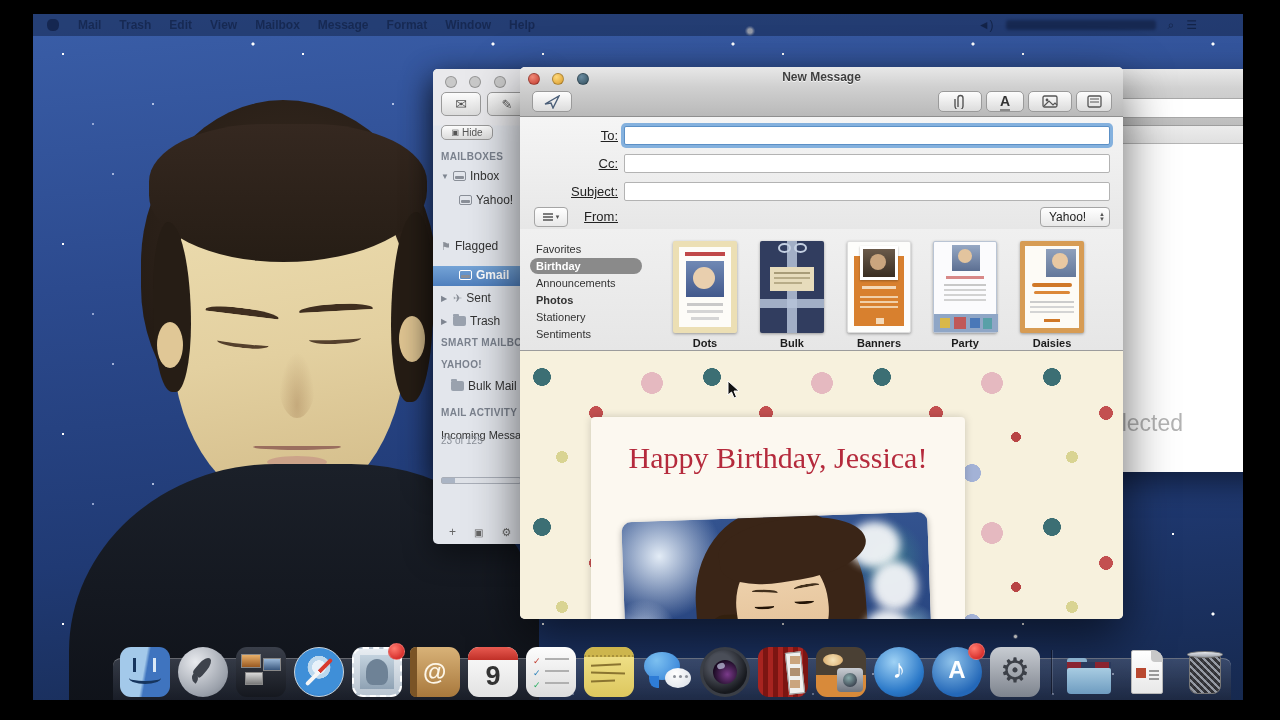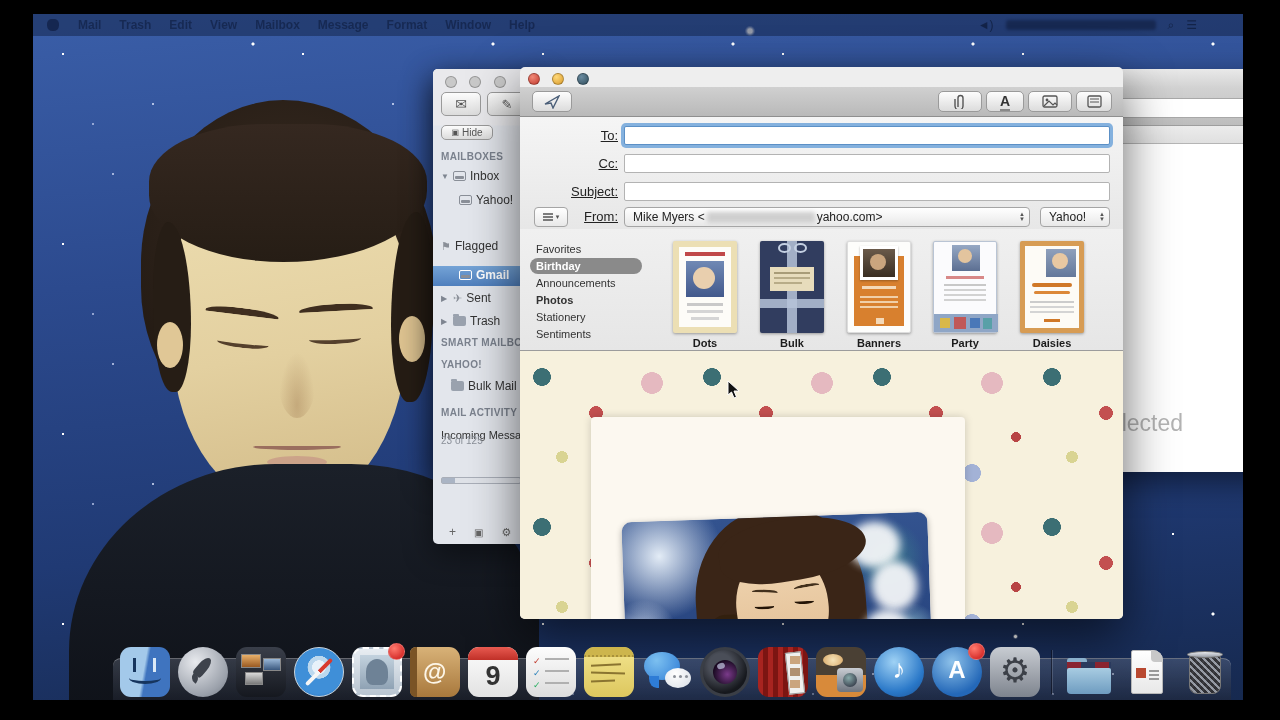--- a/index.html
+++ b/index.html
@@ -254,20 +254,21 @@
         </div>
       <div class="row" style="top:366px;font-size:10px;color:#8a8f98;">23 of 125</div>
       <div id="sb-foot">
         <span>+</span>
         <span style="font-size:10px;">▣</span>
         <span style="font-size:11px;">⚙</span>
       </div>
     </div>
 
     <div id="compose">
+      <div id="c-title">New Message</div>
       <div style="position:absolute;left:8px;top:4px;z-index:2;">
         <span class="winlight" style="background:radial-gradient(circle at 35% 30%,#f08a78,#c33a2e);"></span>
         <span class="winlight" style="background:radial-gradient(circle at 35% 30%,#ffd97a,#d99b2c);"></span>
         <span class="winlight" style="background:radial-gradient(circle at 35% 30%,#6a8ba0,#33505e);"></span>
       </div>
       <div id="c-toolbar">
         <div class="tb-btn" style="position:absolute;left:12px;top:4px;width:40px;height:21px;">
           <svg width="16" height="14" viewBox="0 0 16 14">
               <path d="M1 9 L15 1 L9 13 L7 8 Z" fill="none" stroke="#4a5e78" stroke-width="1.4"></path>
             </svg>
@@ -304,26 +305,20 @@
         <input class="finput" style="top: 65px;">
         <div class="popup" style="left:14px;top:90px;width:34px;padding:0 4px;justify-content:center;gap:3px;">
           <svg width="10" height="8" viewBox="0 0 10 8">
               <line x1="0" y1="1" x2="10" y2="1" stroke="#555" stroke-width="1.4"></line>
               <line x1="0" y1="4" x2="10" y2="4" stroke="#555" stroke-width="1.4"></line>
               <line x1="0" y1="7" x2="10" y2="7" stroke="#555" stroke-width="1.4"></line>
             </svg>
           <span style="font-size:7px;color:#555;">▾</span>
         </div>
         <div class="flabel" style="left:13px;top:92px;">From:</div>
-        <div class="popup" style="left:104px;top:90px;width:406px;">
-          <span>Mike Myers &lt;</span>
-          <span class="redact"></span>
-          <span>yahoo.com&gt;</span>
-          <span class="stepper">▲<br>▼</span>
-        </div>
         <div class="popup" style="left:520px;top:90px;width:70px;">
           <span>Yahoo!</span>
           <span class="stepper">▲<br>▼</span>
         </div>
       </div>
 
       <div id="c-stationery">
         <div class="cat" style="top:12px;">Favorites</div>
         <div class="cat sel" style="top:29px;">Birthday</div>
         <div class="cat" style="top:46px;">Announcements</div>
@@ -392,20 +387,21 @@
           <i style="left:10px;top:60px;right:10px;height:2px;background:#cccccc;"></i>
           <i style="left:10px;top:65px;right:10px;height:2px;background:#d4d4d4;"></i>
           <i style="left:10px;top:70px;right:10px;height:2px;background:#d4d4d4;"></i>
           <i style="left:24px;top:78px;width:16px;height:3px;background:#d07828;"></i>
         </div>
         <div class="tlabel" style="left:487px;">Daisies</div>
       </div>
 
       <div id="c-body">
         <div id="card">
+          <div id="headline">Happy Birthday, Jessica!</div>
           <div id="photo">
             <div class="g-hair"></div>
             <div class="fur" style="left:226px;top:8px;width:52px;height:46px;"></div>
             <div class="fur" style="left:248px;top:48px;width:46px;height:50px;"></div>
             <div class="fur" style="left:238px;top:96px;width:48px;height:48px;"></div>
 
             <div class="g-fall"></div>
             <div class="g-face"></div>
             <div class="g-fringe"></div>
             <div class="g-browL"></div>

